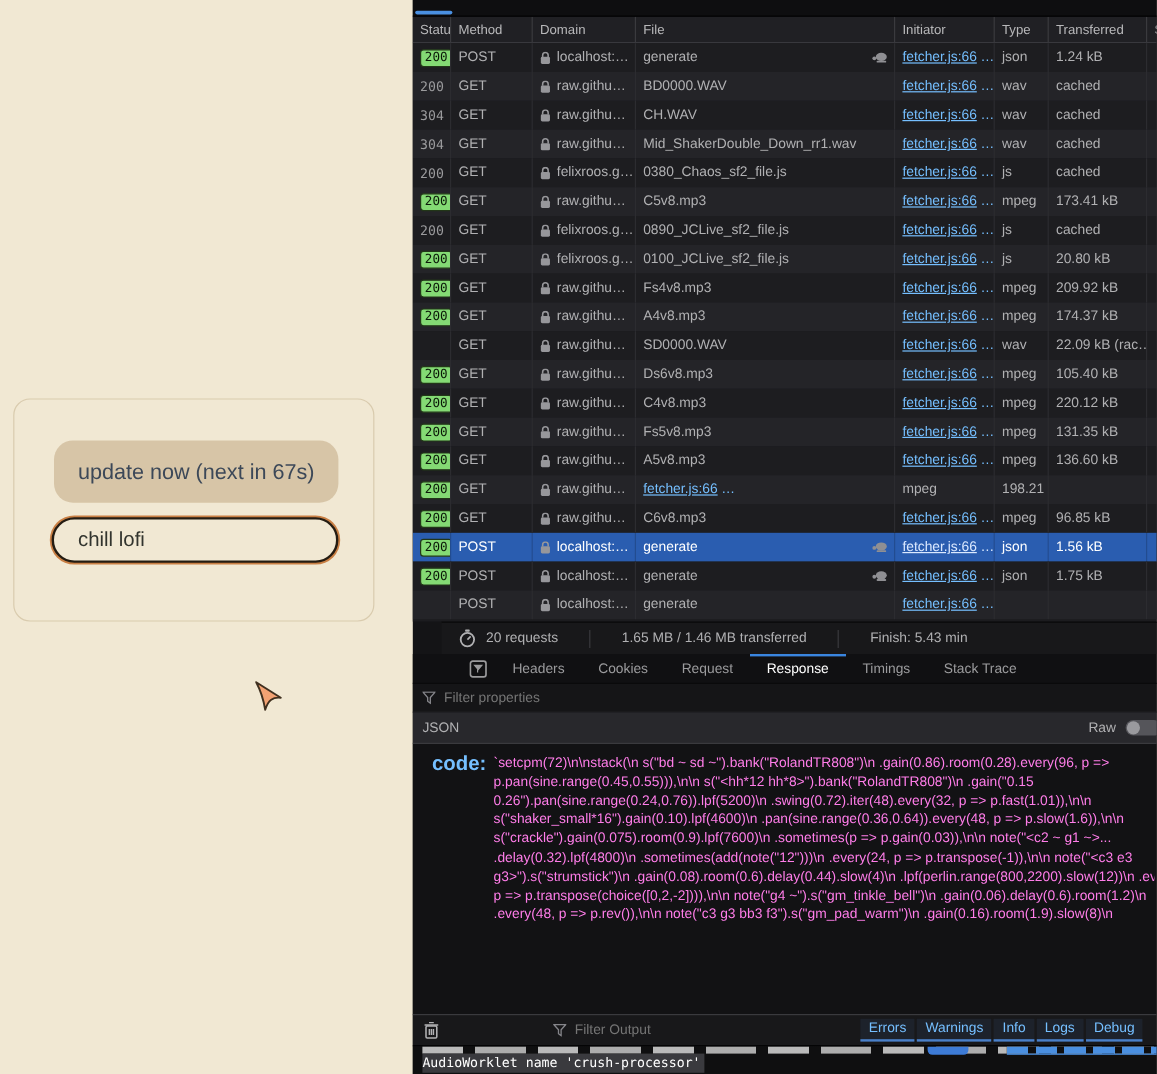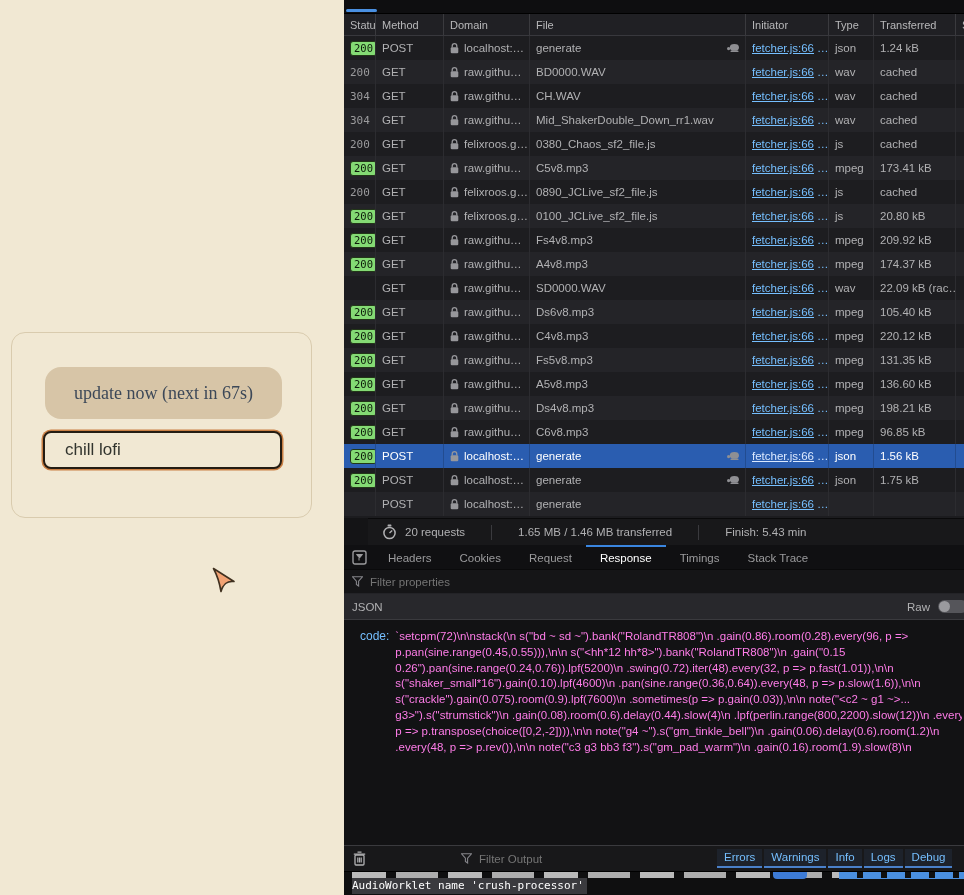--- a/index.html
+++ b/index.html
@@ -5,23 +5,23 @@
   * { margin:0; padding:0; box-sizing:border-box; }
   html,body { width:964px; height:895px; overflow:hidden; }
   body { font-family:"Liberation Sans", sans-serif; background:#f1e8d3; position:relative; }
 
   
   .page { position:absolute; left:0; top:0; width:344px; height:895px; background:#f1e8d3; }
   .card { position:absolute; left:11px; top:332px; width:301px; height:186px;
           border:1px solid #d9cbae; border-radius:14px; background:#f1e8d3; }
   .update-btn { position:absolute; left:33px; top:34px; width:237px; height:52px;
           background:#d7c5a7; border:none; border-radius:16px; color:#3c4858;
-          font-size:18px; font-family:Liberation Serif, serif; cursor:pointer; }
+          font-size:18px; font-family:Liberation Sans, sans-serif; cursor:pointer; }
   .song-input { position:absolute; left:31px; top:98px; width:239px; height:38px;
-          background:#f1e8d3; border:2.5px solid #241c12; border-radius:8px;
+          background:#f1e8d3; border:2.5px solid #241c12; border-radius:19px;
           box-shadow:0 0 0 1.5px #c97f44; padding:0 20px; font-size:17px; color:#32342e;
           font-family:"Liberation Sans",sans-serif; outline:none; }
   .cursor { position:absolute; left:211px; top:567px; width:26px; height:30px; }
 
   
   .devtools { position:absolute; left:344px; top:0; width:620px; height:895px;
           background:#141416; color:#b1b1b3; font-size:11.5px; }
 
   .topstrip { height:14px; background:#0e0e10; border-bottom:1px solid #000; position:relative; }
   .topstrip .active-underline { position:absolute; left:2px; bottom:1px; width:31px; height:3px;
@@ -53,21 +53,21 @@
   .turtle { flex:0 0 auto; margin-left:auto; }
 
   
   .summary { position:absolute; top:518px; left:0; width:620px; height:27px; background:#18181a;
           border-top:1px solid #0a0a0b; display:flex; align-items:center; gap:12px; font-size:11.5px; color:#b1b1b3;margin-left:24px; }
   .summary .seg { padding:0 14px; display:flex; align-items:center; gap:8px; }
   .vsep { width:1px; height:15px; background:#3a3a3e; }
 
   
   .detail-tabs { position:absolute; top:545px; left:0; width:620px; height:25px; background:#101012;
-          display:flex; align-items:stretch; border-bottom:1px solid #0a0a0b; }
+          display:flex; align-items:stretch; border-bottom:1px solid #0a0a0b;padding-left:39px; }
   .tabicon { width:30px; display:flex; align-items:center; justify-content:center; }
   .dtab { padding:0 14px; display:flex; align-items:center; color:#9b9b9d; border-top:2px solid transparent; cursor:pointer; }
   .dtab.active { color:#ffffff; border-top:2px solid #3a86e0; }
 
   
   .prop-filter { position:absolute; top:570px; left:0; width:620px; height:24px; background:#151517;
           display:flex; align-items:center; padding-left:8px; gap:7px; border-bottom:1px solid #232327; }
   .prop-filter input, .out-filter input { background:transparent; border:none; outline:none; color:#9b9b9d;
           font-size:11.5px; font-family:"Liberation Sans",sans-serif; width:200px; }
 
@@ -75,21 +75,21 @@
   .json-head { position:absolute; top:594px; left:0; width:620px; height:26px; background:#28282c;
           display:flex; align-items:center; padding:0 8px; border-bottom:1px solid #3a3a3e; overflow:hidden; }
   .json-head .spacer { flex:1; }
   .raw-toggle { width:30px; height:13px; background:#55555a; border-radius:7px; margin-left:8px;
           margin-right:-12px; position:relative; flex:0 0 auto; cursor:pointer; }
   .raw-toggle .knob { position:absolute; left:1px; top:1px; width:11px; height:11px; border-radius:50%; background:#9a9a9e; }
 
   
   .resp-body { position:absolute; top:620px; left:0; width:620px; height:225px; background:#121214;
           padding:9px 2px 0 16px; display:flex; align-items:flex-start; }
-  .code-key { color:#75bfff; font-size:12px; flex:0 0 auto; margin-right:6px; line-height:15.8px; }
+  .code-key { color:#75bfff; font-size:17px; flex:0 0 auto; margin-right:6px; line-height:15.8px;font-weight:bold; }
   .code-val { color:#ff7de9; font-size:11.5px; line-height:15.8px; overflow:hidden; }
   .code-val div { white-space:nowrap; overflow:hidden; }
 
   
   .console-bar { position:absolute; top:845px; left:0; width:620px; height:27px; background:#18181a;
           border-top:1px solid #3a3a3e; border-bottom:1px solid #000; display:flex; align-items:center; font-size:11.5px;gap:38px; }
   .console-bar .pad { padding:0 9px; display:flex; align-items:center; }
   .out-filter { display:flex; align-items:center; gap:7px; padding-left:10px; flex:0 0 auto; }
   .log-filters { display:flex; margin-left:auto; gap:2px; }
   .lfbtn { color:#75bfff; padding:2px 7px 3px; border-bottom:2px solid #4a80c9;
@@ -616,24 +616,20 @@
       <div>
             <span class="cell-method">GET</span>
           </div>
       <div>
         <svg class="lock" width="9" height="11" viewBox="0 0 9 11">
           <path d="M2.2 4.5 V3 a2.3 2.3 0 0 1 4.6 0 V4.5" fill="none" stroke="#97979b" stroke-width="1.3"></path>
           <rect x="0.7" y="4.3" width="7.6" height="6" rx="1.2" fill="#97979b"></rect>
         </svg>
         <span class="cell-domain">raw.githu…</span>
       </div>
-      <div class="cell-file">
-        <span class="fname">Ds4v8.mp3</span>
-
-      </div>
       <div>
         <span class="link cell-initiator">fetcher.js:66</span>
         <span class="ellip">…</span>
       </div>
       <div>
             <span class="cell-type">mpeg</span>
           </div>
       <div>
             <span class="cell-transferred">198.21 kB</span>
           </div>
@@ -827,20 +823,21 @@
   </div>
 
   <div class="resp-body">
     <span class="code-key">code:</span>
     <div class="code-val" id="code-host">
         <div>`setcpm(72)\n\nstack(\n s("bd ~ sd ~").bank("RolandTR808")\n .gain(0.86).room(0.28).every(96, p =&gt;</div>
         <div>p.pan(sine.range(0.45,0.55))),\n\n s("&lt;hh*12 hh*8&gt;").bank("RolandTR808")\n .gain("0.15</div>
         <div>0.26").pan(sine.range(0.24,0.76)).lpf(5200)\n .swing(0.72).iter(48).every(32, p =&gt; p.fast(1.01)),\n\n</div>
         <div>s("shaker_small*16").gain(0.10).lpf(4600)\n .pan(sine.range(0.36,0.64)).every(48, p =&gt; p.slow(1.6)),\n\n</div>
         <div>s("crackle").gain(0.075).room(0.9).lpf(7600)\n .sometimes(p =&gt; p.gain(0.03)),\n\n note("&lt;c2 ~ g1 ~&gt;...</div>
+        <div>.delay(0.32).lpf(4800)\n .sometimes(add(note("12")))\n .every(24, p =&gt; p.transpose(-1)),\n\n note("&lt;c3 e3</div>
         <div>g3&gt;").s("strumstick")\n .gain(0.08).room(0.6).delay(0.44).slow(4)\n .lpf(perlin.range(800,2200).slow(12))\n .every(3</div>
         <div>p =&gt; p.transpose(choice([0,2,-2]))),\n\n note("g4 ~").s("gm_tinkle_bell")\n .gain(0.06).delay(0.6).room(1.2)\n</div>
         <div>.every(48, p =&gt; p.rev()),\n\n note("c3 g3 bb3 f3").s("gm_pad_warm")\n .gain(0.16).room(1.9).slow(8)\n</div>
       </div>
   </div>
 
   <div class="console-bar">
     <div class="pad">
       <svg width="13" height="15" viewBox="0 0 13 15">
         <rect x="2" y="4" width="9" height="10" rx="1" fill="none" stroke="#b1b1b3" stroke-width="1.3"></rect>

